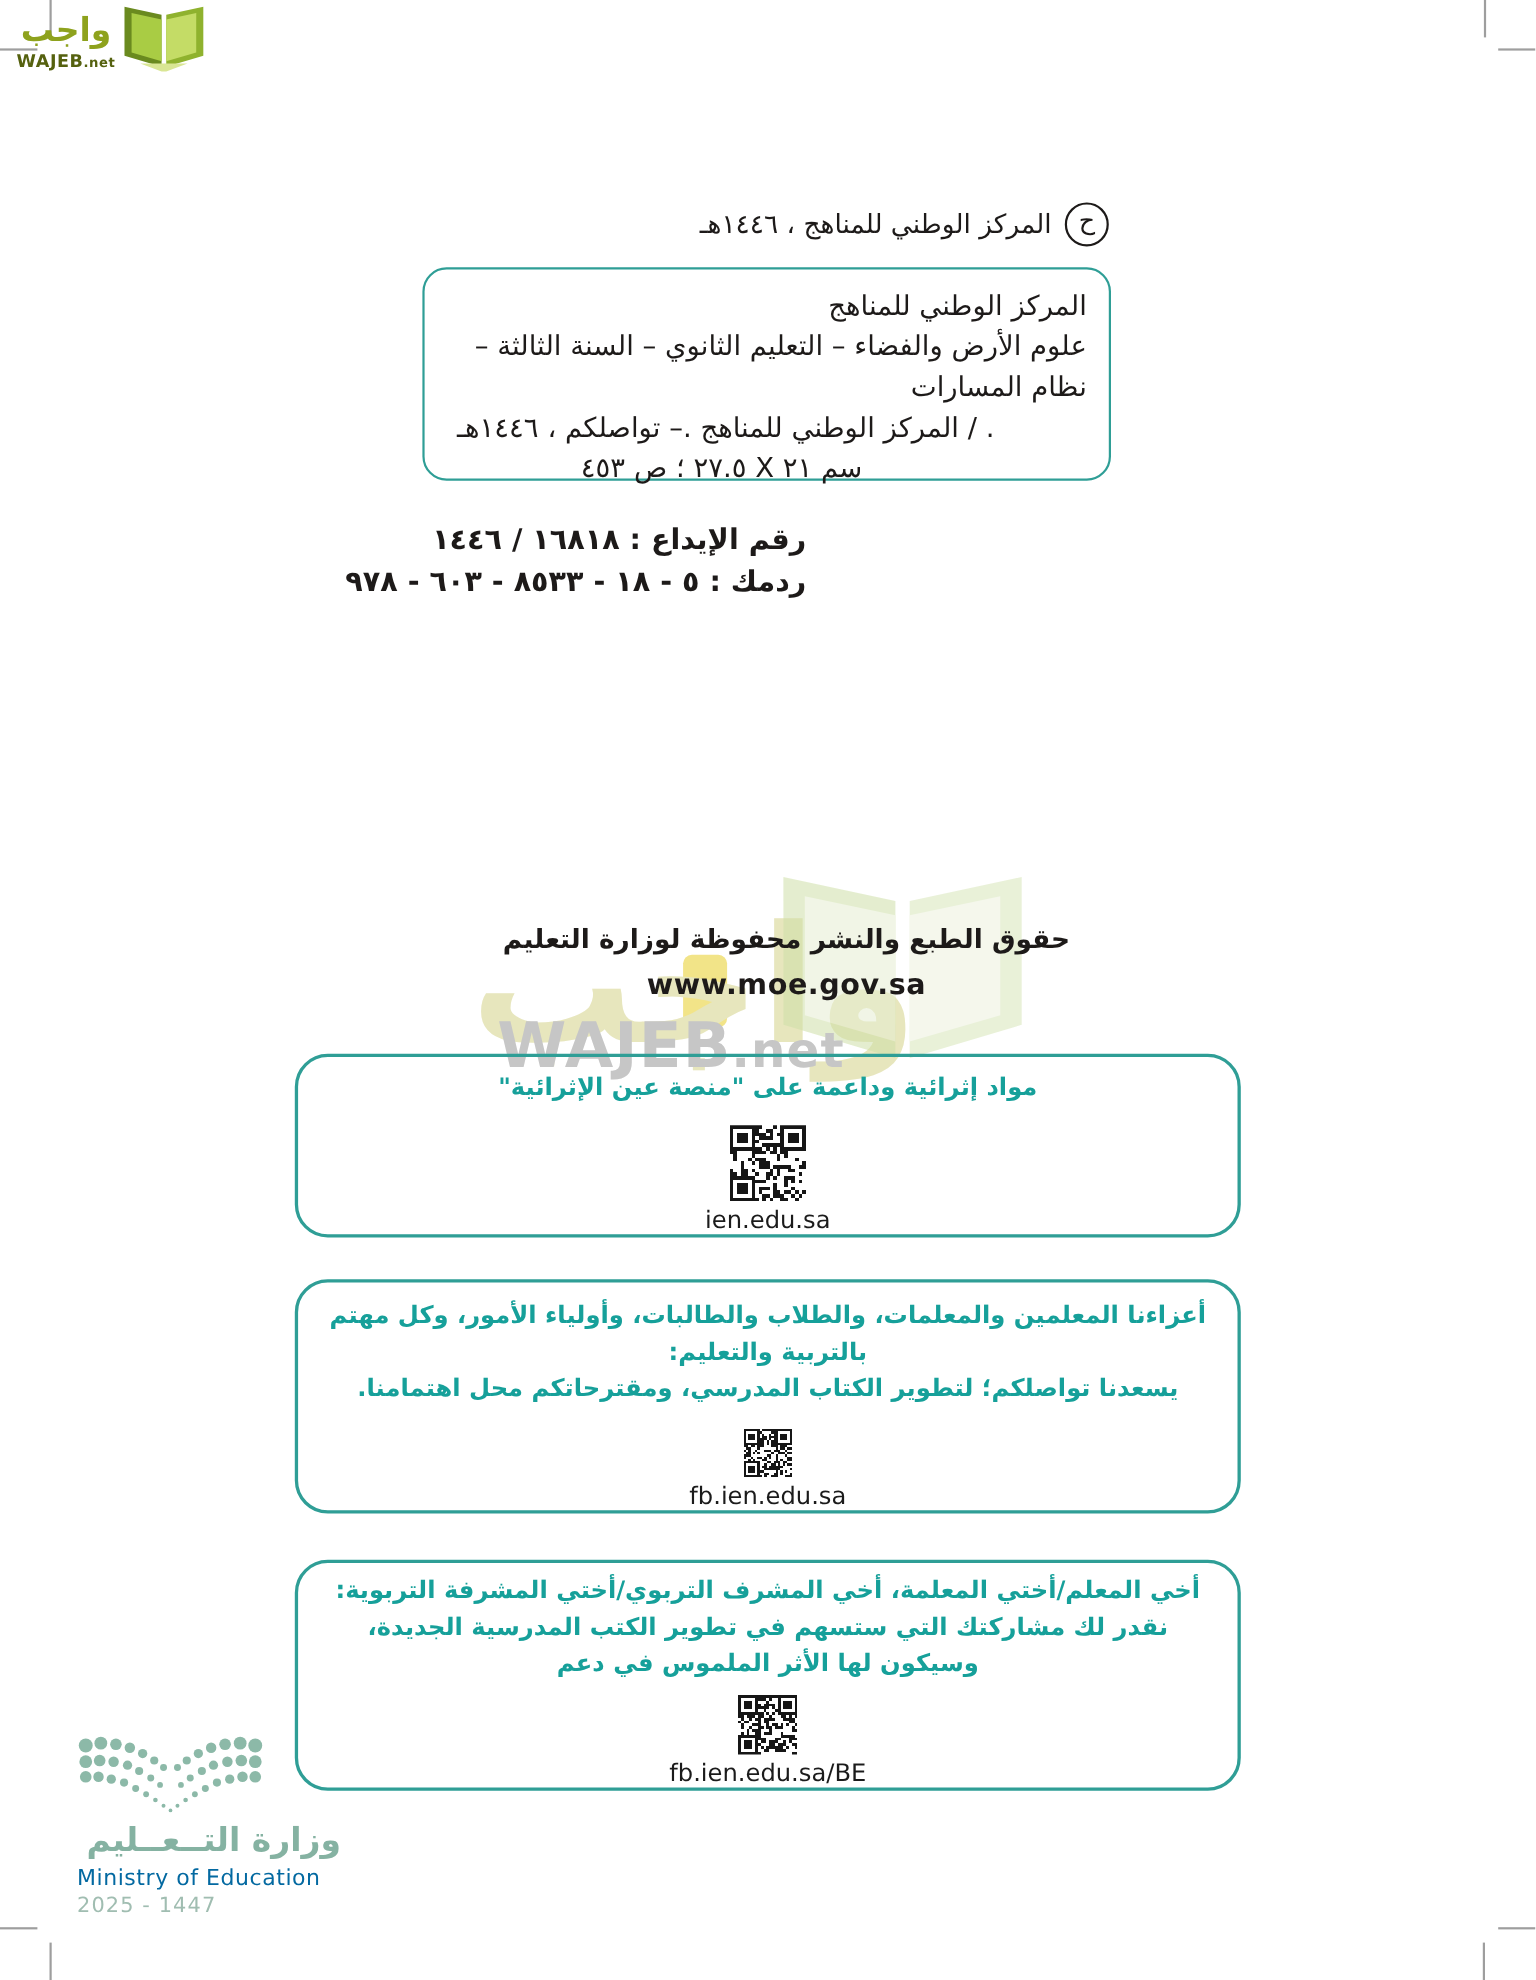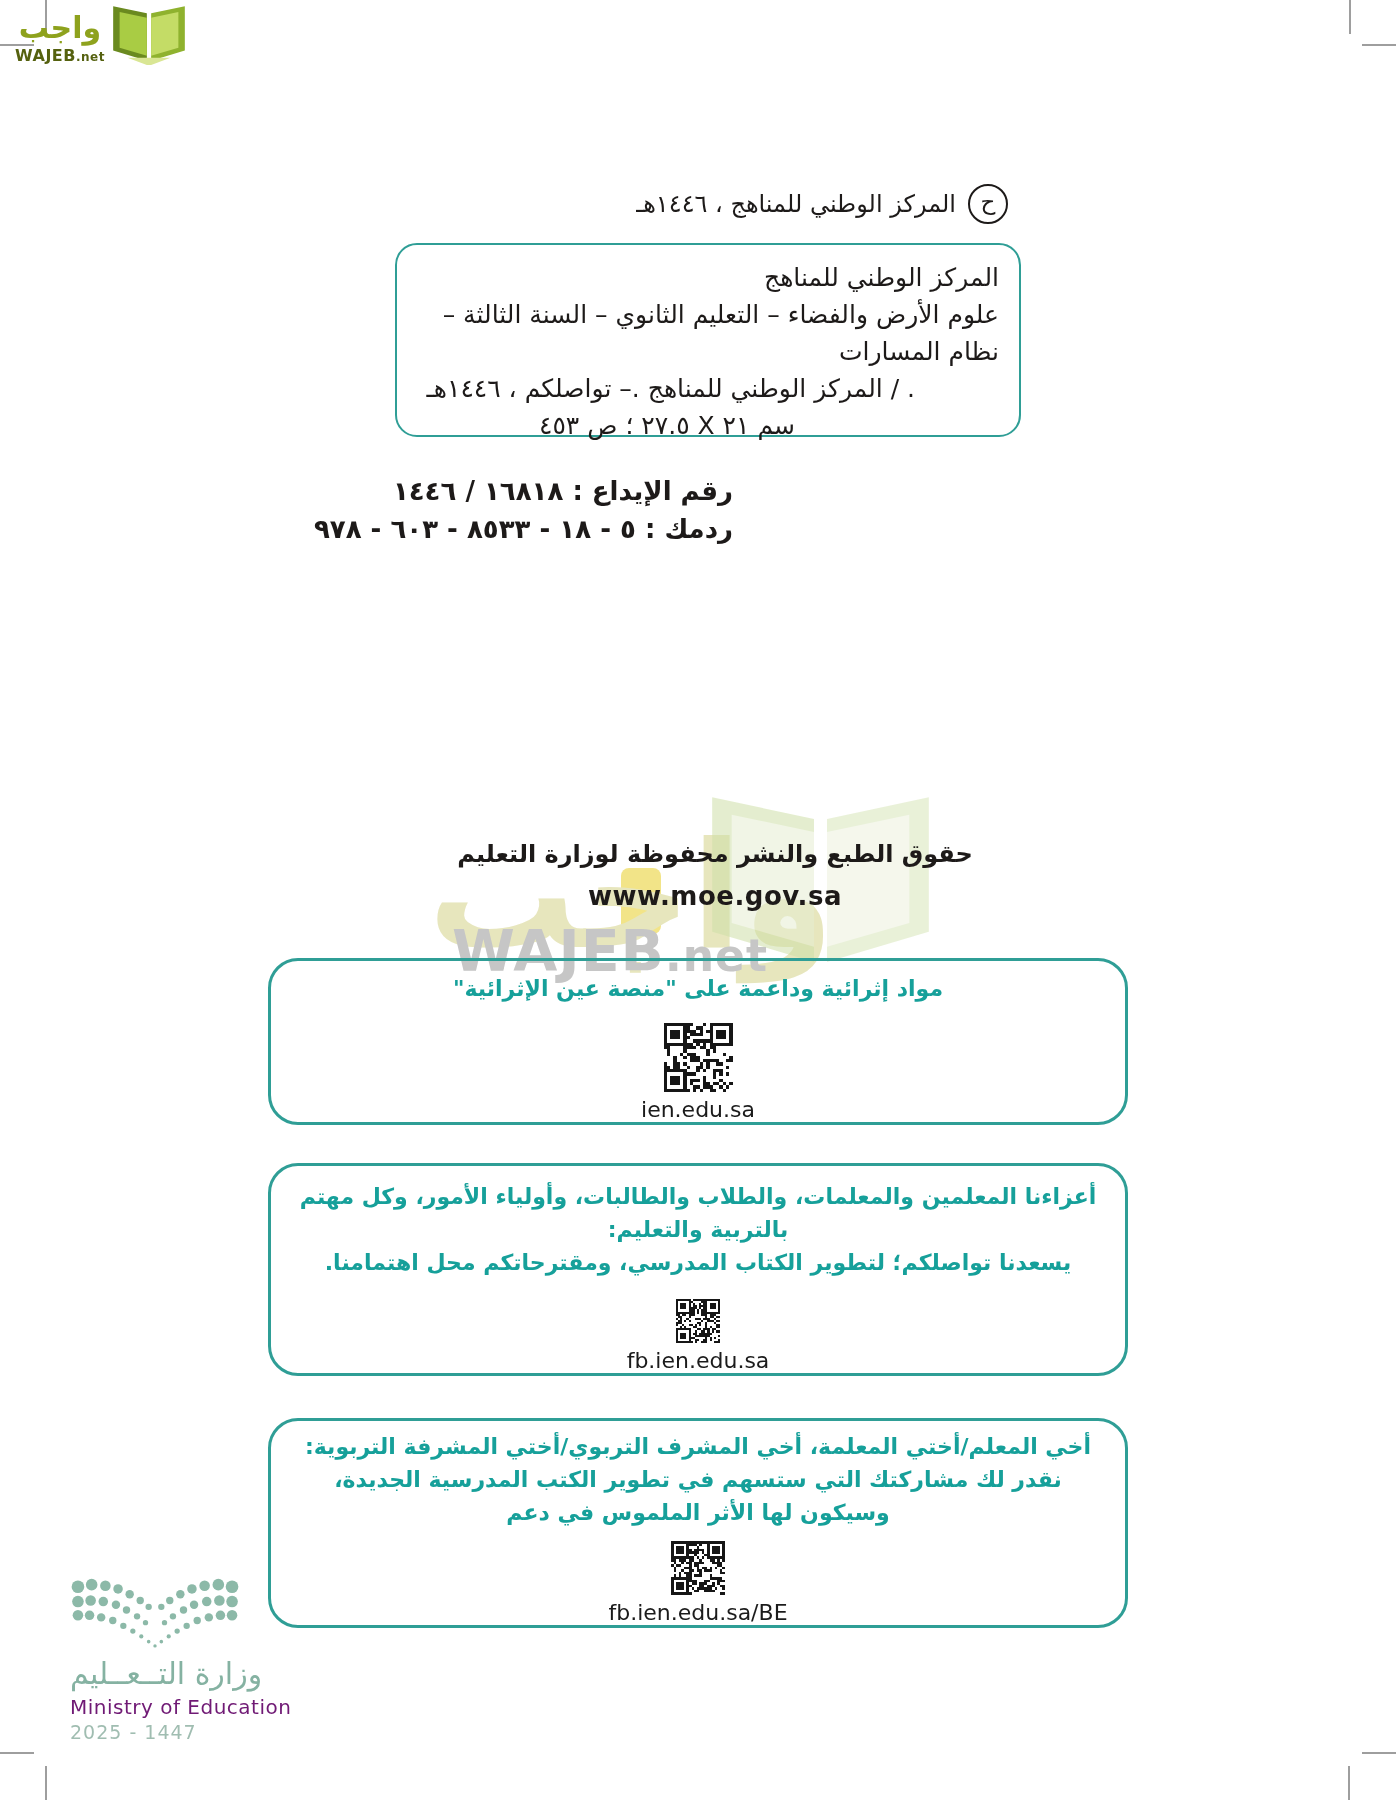--- a/index.html
+++ b/index.html
@@ -16,21 +16,21 @@
   .hlogo .en .tld{font-size:12px;}
   .hlogo svg{position:absolute;left:98px;top:0px;}
   
   .copy-row{position:absolute;top:184px;right:388px;display:flex;direction:rtl;
             align-items:center;gap:12px;z-index:2;}
   .copy-circle{width:40px;height:40px;border:2.5px solid #1d1a19;border-radius:50%;
                display:flex;align-items:center;justify-content:center;
                font-size:23px;line-height:1;padding-bottom:6px;box-sizing:border-box;}
   .copy-text{font-size:24px;}
   
-  .catalog{position:absolute;left:395px;top:243px;width:626px;height:194px;
+  .catalog{position:absolute;left:384px;top:243px;width:626px;height:194px;
            border:2.5px solid #2f9e96;border-radius:22px;box-sizing:border-box;
            direction:rtl;text-align:right;padding:14px 20px 0 20px;z-index:2;}
   .catalog div{font-size:25px;line-height:37px;}
   .catalog .l3{margin-right:84px;}
   .catalog .l4{direction:ltr;text-align:left;margin-left:122px;}
   
   .deposit{position:absolute;top:472px;right:663px;direction:rtl;text-align:right;
            font-weight:bold;font-size:26px;line-height:38px;z-index:2;}
   
   .wm{position:absolute;z-index:1;pointer-events:none;}
@@ -52,23 +52,23 @@
   .ibox .qlabel{font-size:22px;color:#1b1b1b;margin-top:5px;}
   .b1{top:958px;height:167px;padding-top:11px;}
   .b2{top:1163px;height:213px;padding-top:14px;}
   .b3{top:1418px;height:210px;padding-top:9px;}
   .b1 .qr{margin-top:18px;}
   .b2 .qr{margin-top:20px;}
   .b3 .qr{margin-top:12px;}
   
   .moe{position:absolute;left:70px;top:1572px;width:240px;z-index:2;}
   .moe .dots{display:block;}
-  .moe .nar{font-size:30px;font-weight:normal;color:#85b2a2;direction:rtl;text-align:left;
+  .moe .nar{font-size:30px;font-weight:bold;color:#85b2a2;direction:rtl;text-align:right;
             margin-top:8px;letter-spacing:0px;}
-  .moe .nen{font-size:20px;color:#701a75;margin-top:4px;letter-spacing:.5px;}
+  .moe .nen{font-size:20px;color:#0369a1;margin-top:4px;letter-spacing:.5px;}
   .moe .yr{font-size:19px;color:#a0bdb1;margin-top:2px;letter-spacing:1px;}
 </style>
 </head>
 <body>
 
 <div class="page">
 
   <div class="mark" style="left:0;top:44px;width:34px;height:2px"></div>
   <div class="mark" style="left:45px;top:0;width:2px;height:34px"></div>
   <div class="mark" style="left:1349px;top:0;width:2px;height:34px"></div>

